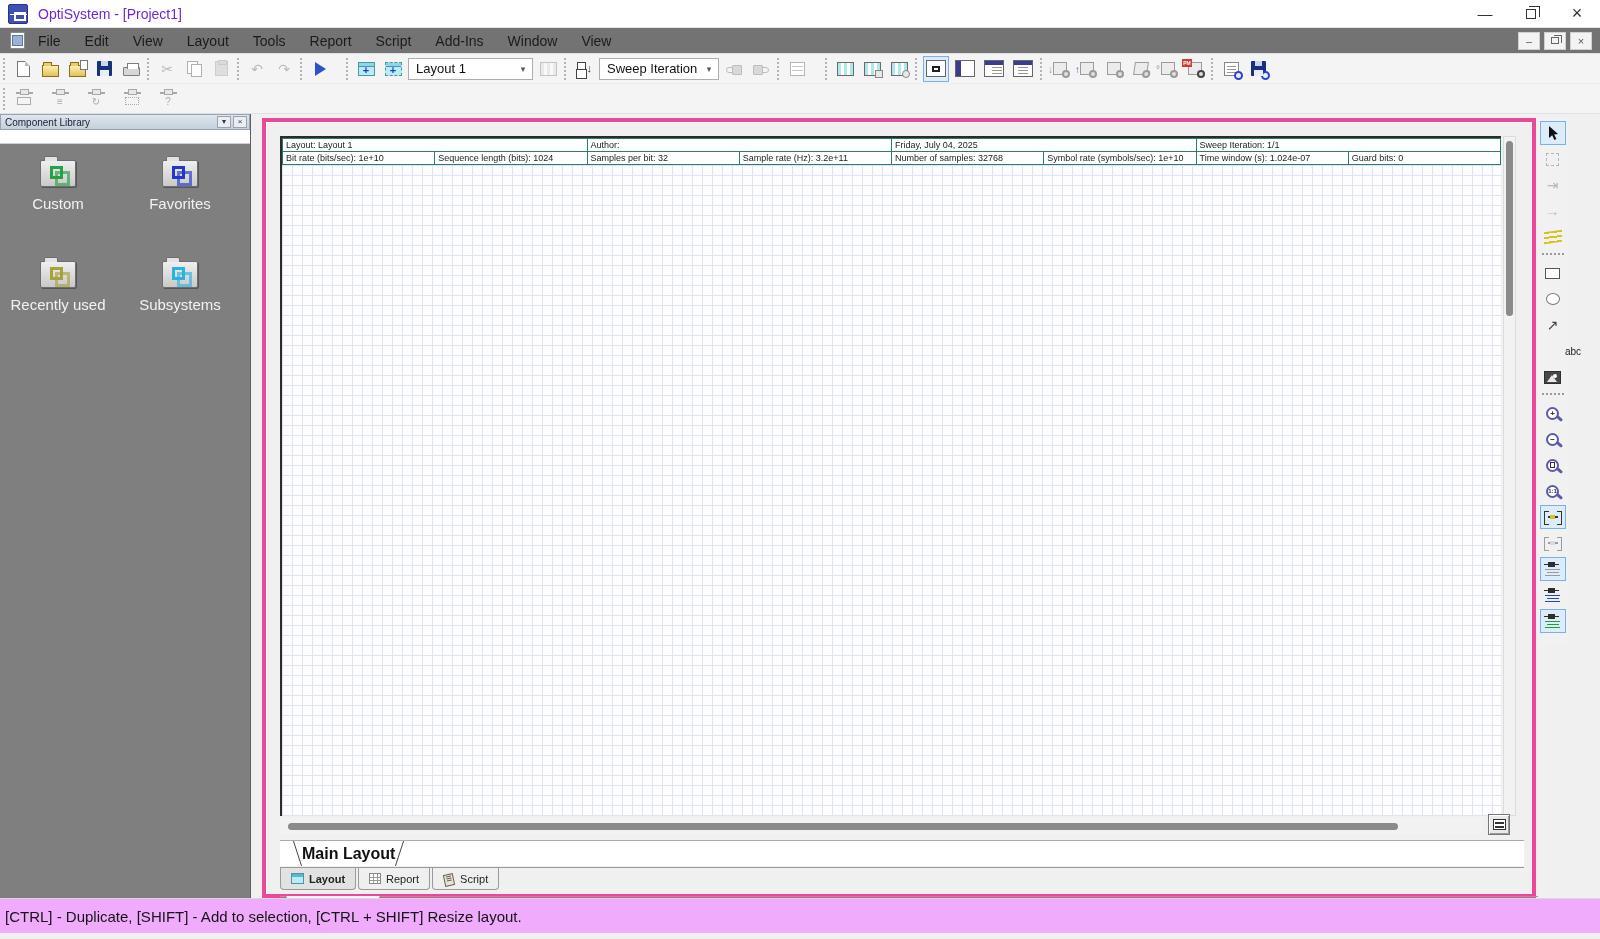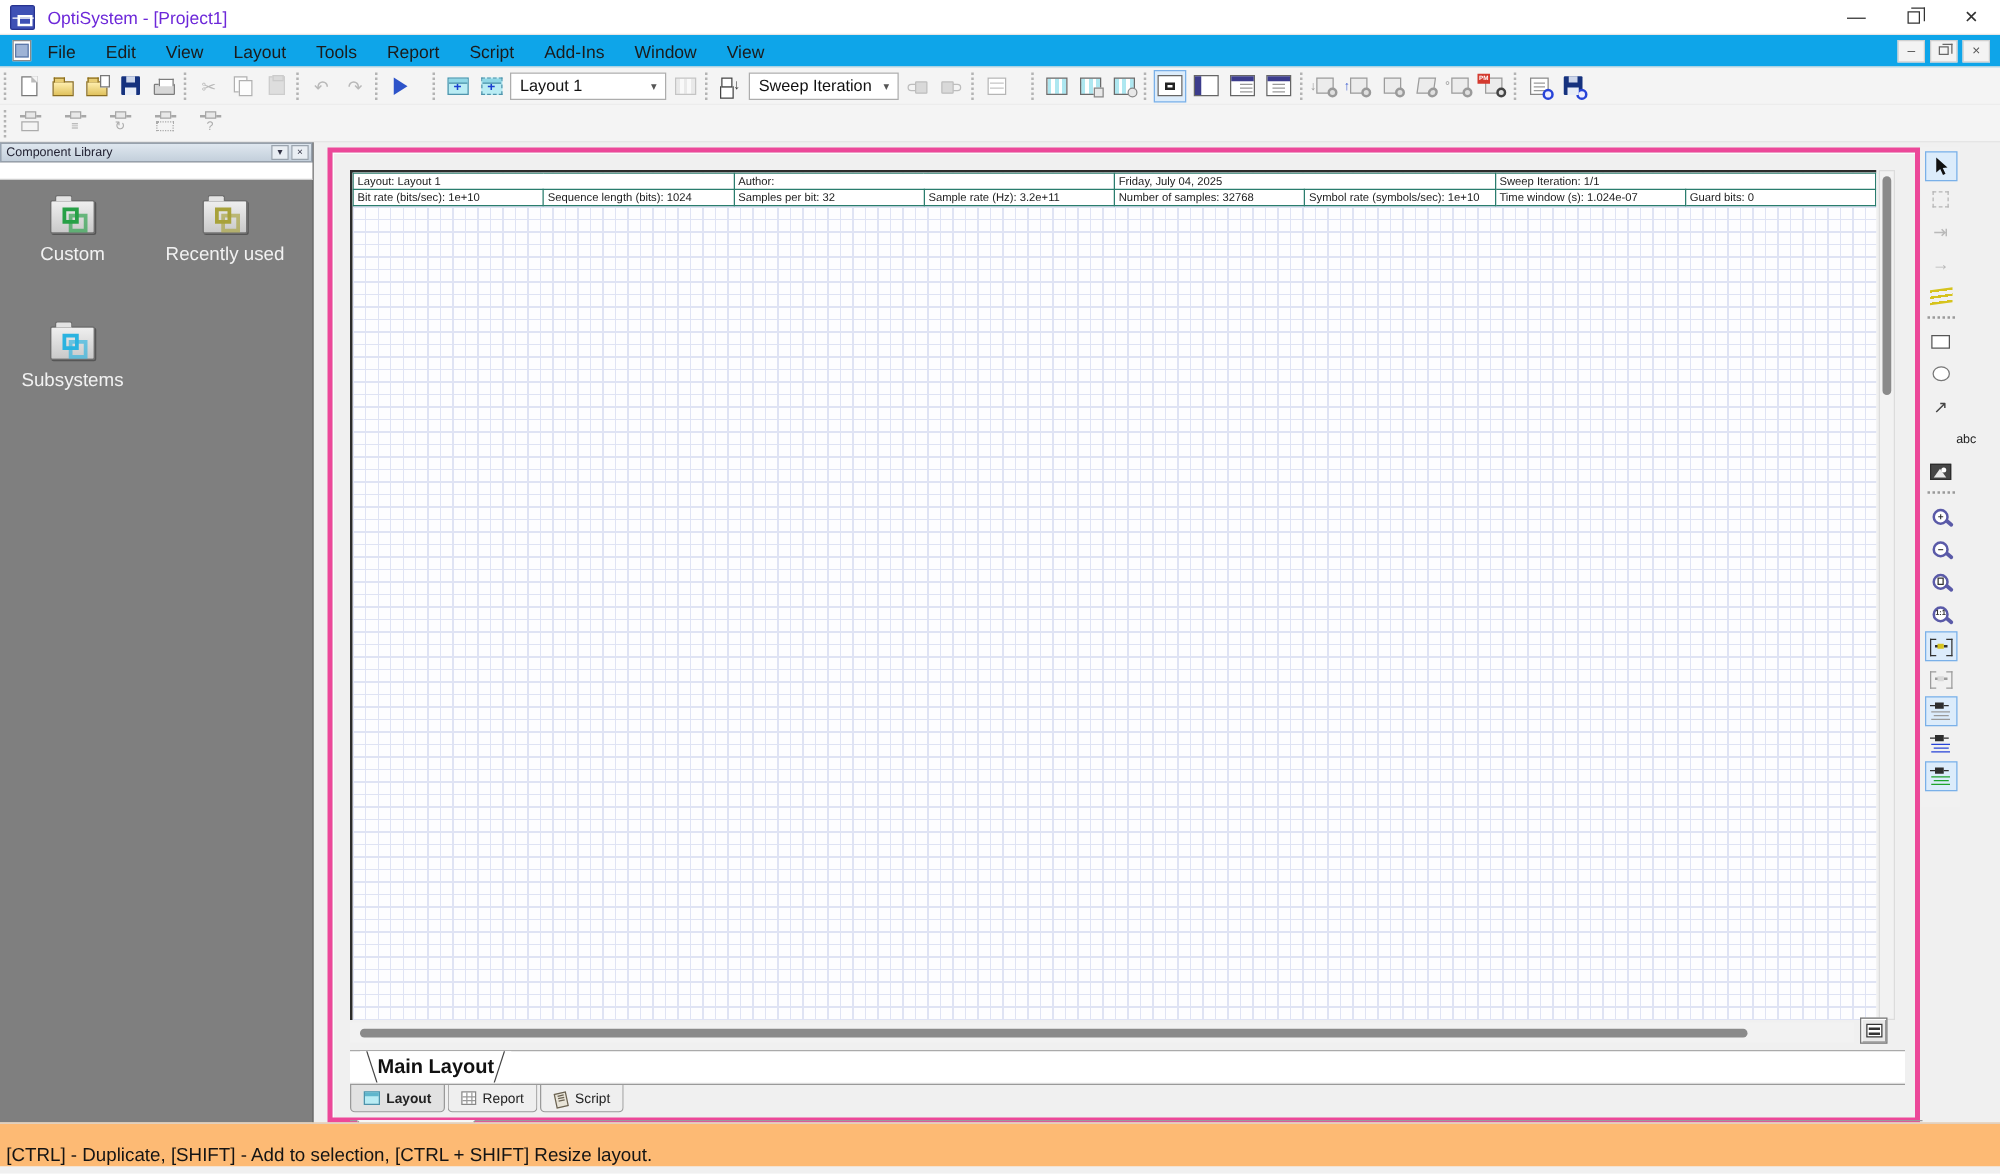--- a/index.html
+++ b/index.html
@@ -12,21 +12,21 @@
   .applogo { width:20px; height:20px; margin-left:8px; background:#3f51b5; border:1px solid #27338f; border-radius:2px; position:relative; }
   .applogo::before { content:""; position:absolute; left:5px; top:7px; width:8px; height:5px; border:2px solid #fff; }
   .applogo::after { content:""; position:absolute; left:1px; top:9px; width:17px; height:1px; background:#fff; }
   .title-text { margin-left:10px; font-size:14px; color:#6d28d9; }
   .wincontrols { margin-left:auto; display:flex; height:100%; }
   .wcbtn { width:46px; height:100%; display:flex; align-items:center; justify-content:center; font-size:15px; color:#333; }
   .restore-glyph { width:10px; height:10px; border:1px solid #333; position:relative; background:#fff; }
   .restore-glyph::before { content:""; position:absolute; left:2px; top:-4px; width:10px; height:10px; border:1px solid #333; border-bottom:none; border-left:none; }
 
   
-  .menubar { position:absolute; left:0; top:28px; width:1600px; height:26px; background:#0ea5e9; display:flex; align-items:center; border-bottom:1px solid #e2e2e2; }
+  .menubar { position:absolute; left:0; top:28px; width:1600px; height:26px; background:#737373; display:flex; align-items:center; border-bottom:1px solid #e2e2e2; }
   .doc-ic { width:15px; height:17px; background:#fdfdfd; border:1px solid #8a8a8a; margin-left:10px; position:relative; }
   .doc-ic::before { content:""; position:absolute; left:1px; top:2px; width:9px; height:9px; background:#9db3d6; border:1px solid #5c78a8; }
   .menubar .mitem { padding:0 11px; font-size:14px; color:#1b1b1b; height:100%; display:flex; align-items:center; margin-left:2px; }
   .mdi-controls { margin-left:auto; display:flex; gap:4px; margin-right:8px; }
   .mdibtn { width:22px; height:18px; border:1px solid #d0d0d0; background:#f3f3f3; color:#555; font-size:11px; display:flex; align-items:center; justify-content:center; }
   .mdirestore { width:8px; height:7px; border:1px solid #666; position:relative; background:#f3f3f3; }
   .mdirestore::before { content:""; position:absolute; left:2px; top:-3px; width:7px; height:7px; border:1px solid #666; border-bottom:none; border-left:none; }
 
   
   .toolbar { position:absolute; left:0; width:1600px; background:#f4f4f4; display:flex; align-items:center; }
@@ -171,21 +171,21 @@
   .ic-align .csq::before { content:""; position:absolute; left:-4px; top:2px; width:4px; height:1px; background:#2e2e2e; }
   .ic-align .csq::after { content:""; position:absolute; right:-4px; top:2px; width:4px; height:1px; background:#2e2e2e; }
   .ic-align .l1 { position:absolute; left:1px; top:7px; width:15px; height:1px; }
   .ic-align .l2 { position:absolute; left:3px; top:10px; width:12px; height:1px; }
   .ic-align .l3 { position:absolute; left:1px; top:13px; width:15px; height:1px; }
   .gray .l1,.gray .l2,.gray .l3 { background:#9a9a9a; }
   .blue .l1,.blue .l2,.blue .l3 { background:#2743d8; }
   .green .l1,.green .l2,.green .l3 { background:#1fa32c; }
 
   
-  .statusbar { position:absolute; left:0; top:898px; width:1600px; height:35px; background:#fdba74; border-top:1px solid #d8d8d8; display:flex; align-items:flex-end; }
+  .statusbar { position:absolute; left:0; top:898px; width:1600px; height:35px; background:#f0abfc; border-top:1px solid #d8d8d8; display:flex; align-items:center; }
   .statusbar .stext { font-size:15px; color:#141414; margin-left:5px; }
 </style>
 </head>
 <body>
 
 <div id="app">
 
   <div class="titlebar">
     <div class="applogo"></div>
     <div class="title-text">OptiSystem - [Project1]</div>
@@ -432,20 +432,26 @@
       <span class="sbbtn">▾</span>
       <span class="sbbtn">×</span>
     </div>
     <div class="sb-strip"></div>
     <div class="sb-body">
       <div class="fold">
         <span class="ficon">
             <span class="sq" style="color:#27a046;"></span>
           </span>
         <span class="flabel">Custom</span>
+      </div>
+      <div class="fold">
+        <span class="ficon">
+            <span class="sq" style="color:#2436c8;"></span>
+          </span>
+        <span class="flabel">Favorites</span>
       </div>
       <div class="fold">
         <span class="ficon">
             <span class="sq" style="color:#a8a23a;"></span>
           </span>
         <span class="flabel">Recently used</span>
       </div>
       <div class="fold">
         <span class="ficon">
             <span class="sq" style="color:#2bb3e0;"></span>

